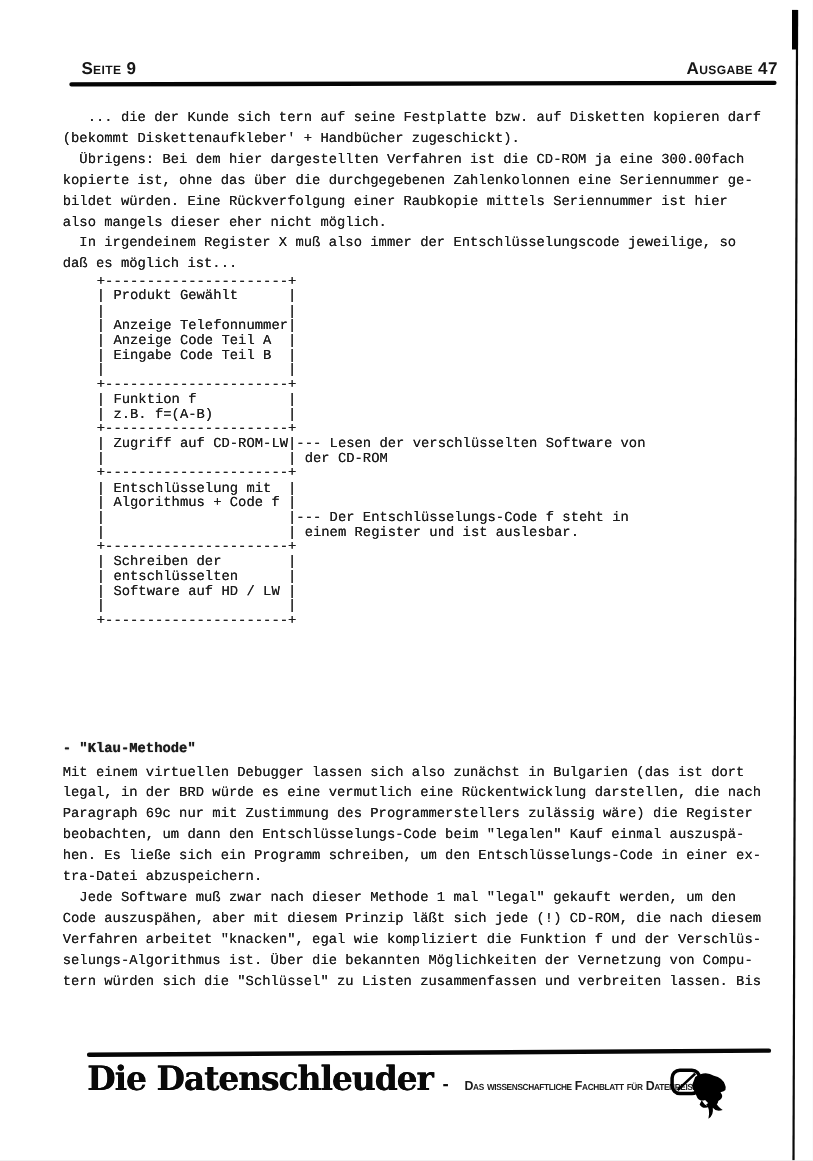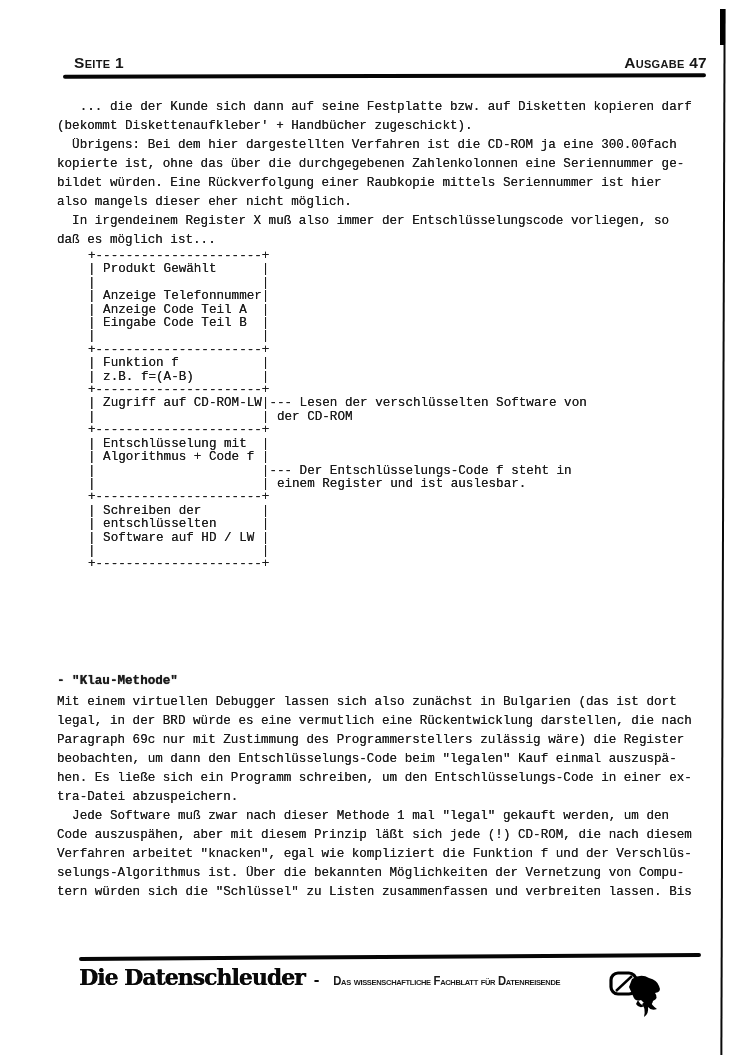--- a/index.html
+++ b/index.html
@@ -43,21 +43,21 @@
   .ftr-rule {
     position:absolute; left:79px; top:955px; width:622px; height:3.8px;
     background:#060606; transform:rotate(-0.35deg); border-radius:2px;
   }
   .ftr-line {
     position:absolute; left:79px; top:964px; width:540px;
     display:flex; align-items:baseline; white-space:nowrap;
   }
   .brand {
     font-family:"DejaVu Serif","Liberation Serif",serif;
-    font-weight:700; font-size:22px; color:#090909;
+    font-weight:700; font-size:30px; color:#090909;
     letter-spacing:-1px; transform:scaleY(1.02);
     text-shadow:0.4px 0 0 #090909;
   }
   .ftr-sep {
     font-family:"Liberation Sans",sans-serif; font-weight:700;
     font-size:17px; margin:0 7px 0 9px; color:#090909;
   }
   .tagline {
     font-family:"Liberation Sans","DejaVu Sans",sans-serif;
     font-variant:small-caps; font-weight:600; font-size:12px;
@@ -73,32 +73,32 @@
   .scan-edge-cap {
     position:absolute; left:720px; top:9px; width:4.5px; height:36px;
     background:#000;
   }
 </style>
 </head>
 <body>
 
 <div class="page">
 
-  <div class="hdr-left">Seite 1</div>
+  <div class="hdr-left">Seite 9</div>
   <div class="hdr-right">Ausgabe 47</div>
   <div class="hdr-rule"></div>
 
   <div class="textblock block1">
-    <pre class="para">   ... die der Kunde sich dann auf seine Festplatte bzw. auf Disketten kopieren darf
+    <pre class="para">   ... die der Kunde sich tern auf seine Festplatte bzw. auf Disketten kopieren darf
 (bekommt Diskettenaufkleber' + Handbücher zugeschickt).</pre>
     <pre class="para">  Übrigens: Bei dem hier dargestellten Verfahren ist die CD-ROM ja eine 300.00fach
 kopierte ist, ohne das über die durchgegebenen Zahlenkolonnen eine Seriennummer ge-
 bildet würden. Eine Rückverfolgung einer Raubkopie mittels Seriennummer ist hier
 also mangels dieser eher nicht möglich.</pre>
-    <pre class="para">  In irgendeinem Register X muß also immer der Entschlüsselungscode vorliegen, so
+    <pre class="para">  In irgendeinem Register X muß also immer der Entschlüsselungscode jeweilige, so
 daß es möglich ist...</pre>
     <pre class="diagram">+----------------------+
 | Produkt Gewählt      |
 |                      |
 | Anzeige Telefonnummer|
 | Anzeige Code Teil A  |
 | Eingabe Code Teil B  |
 |                      |
 +----------------------+
 | Funktion f           |

